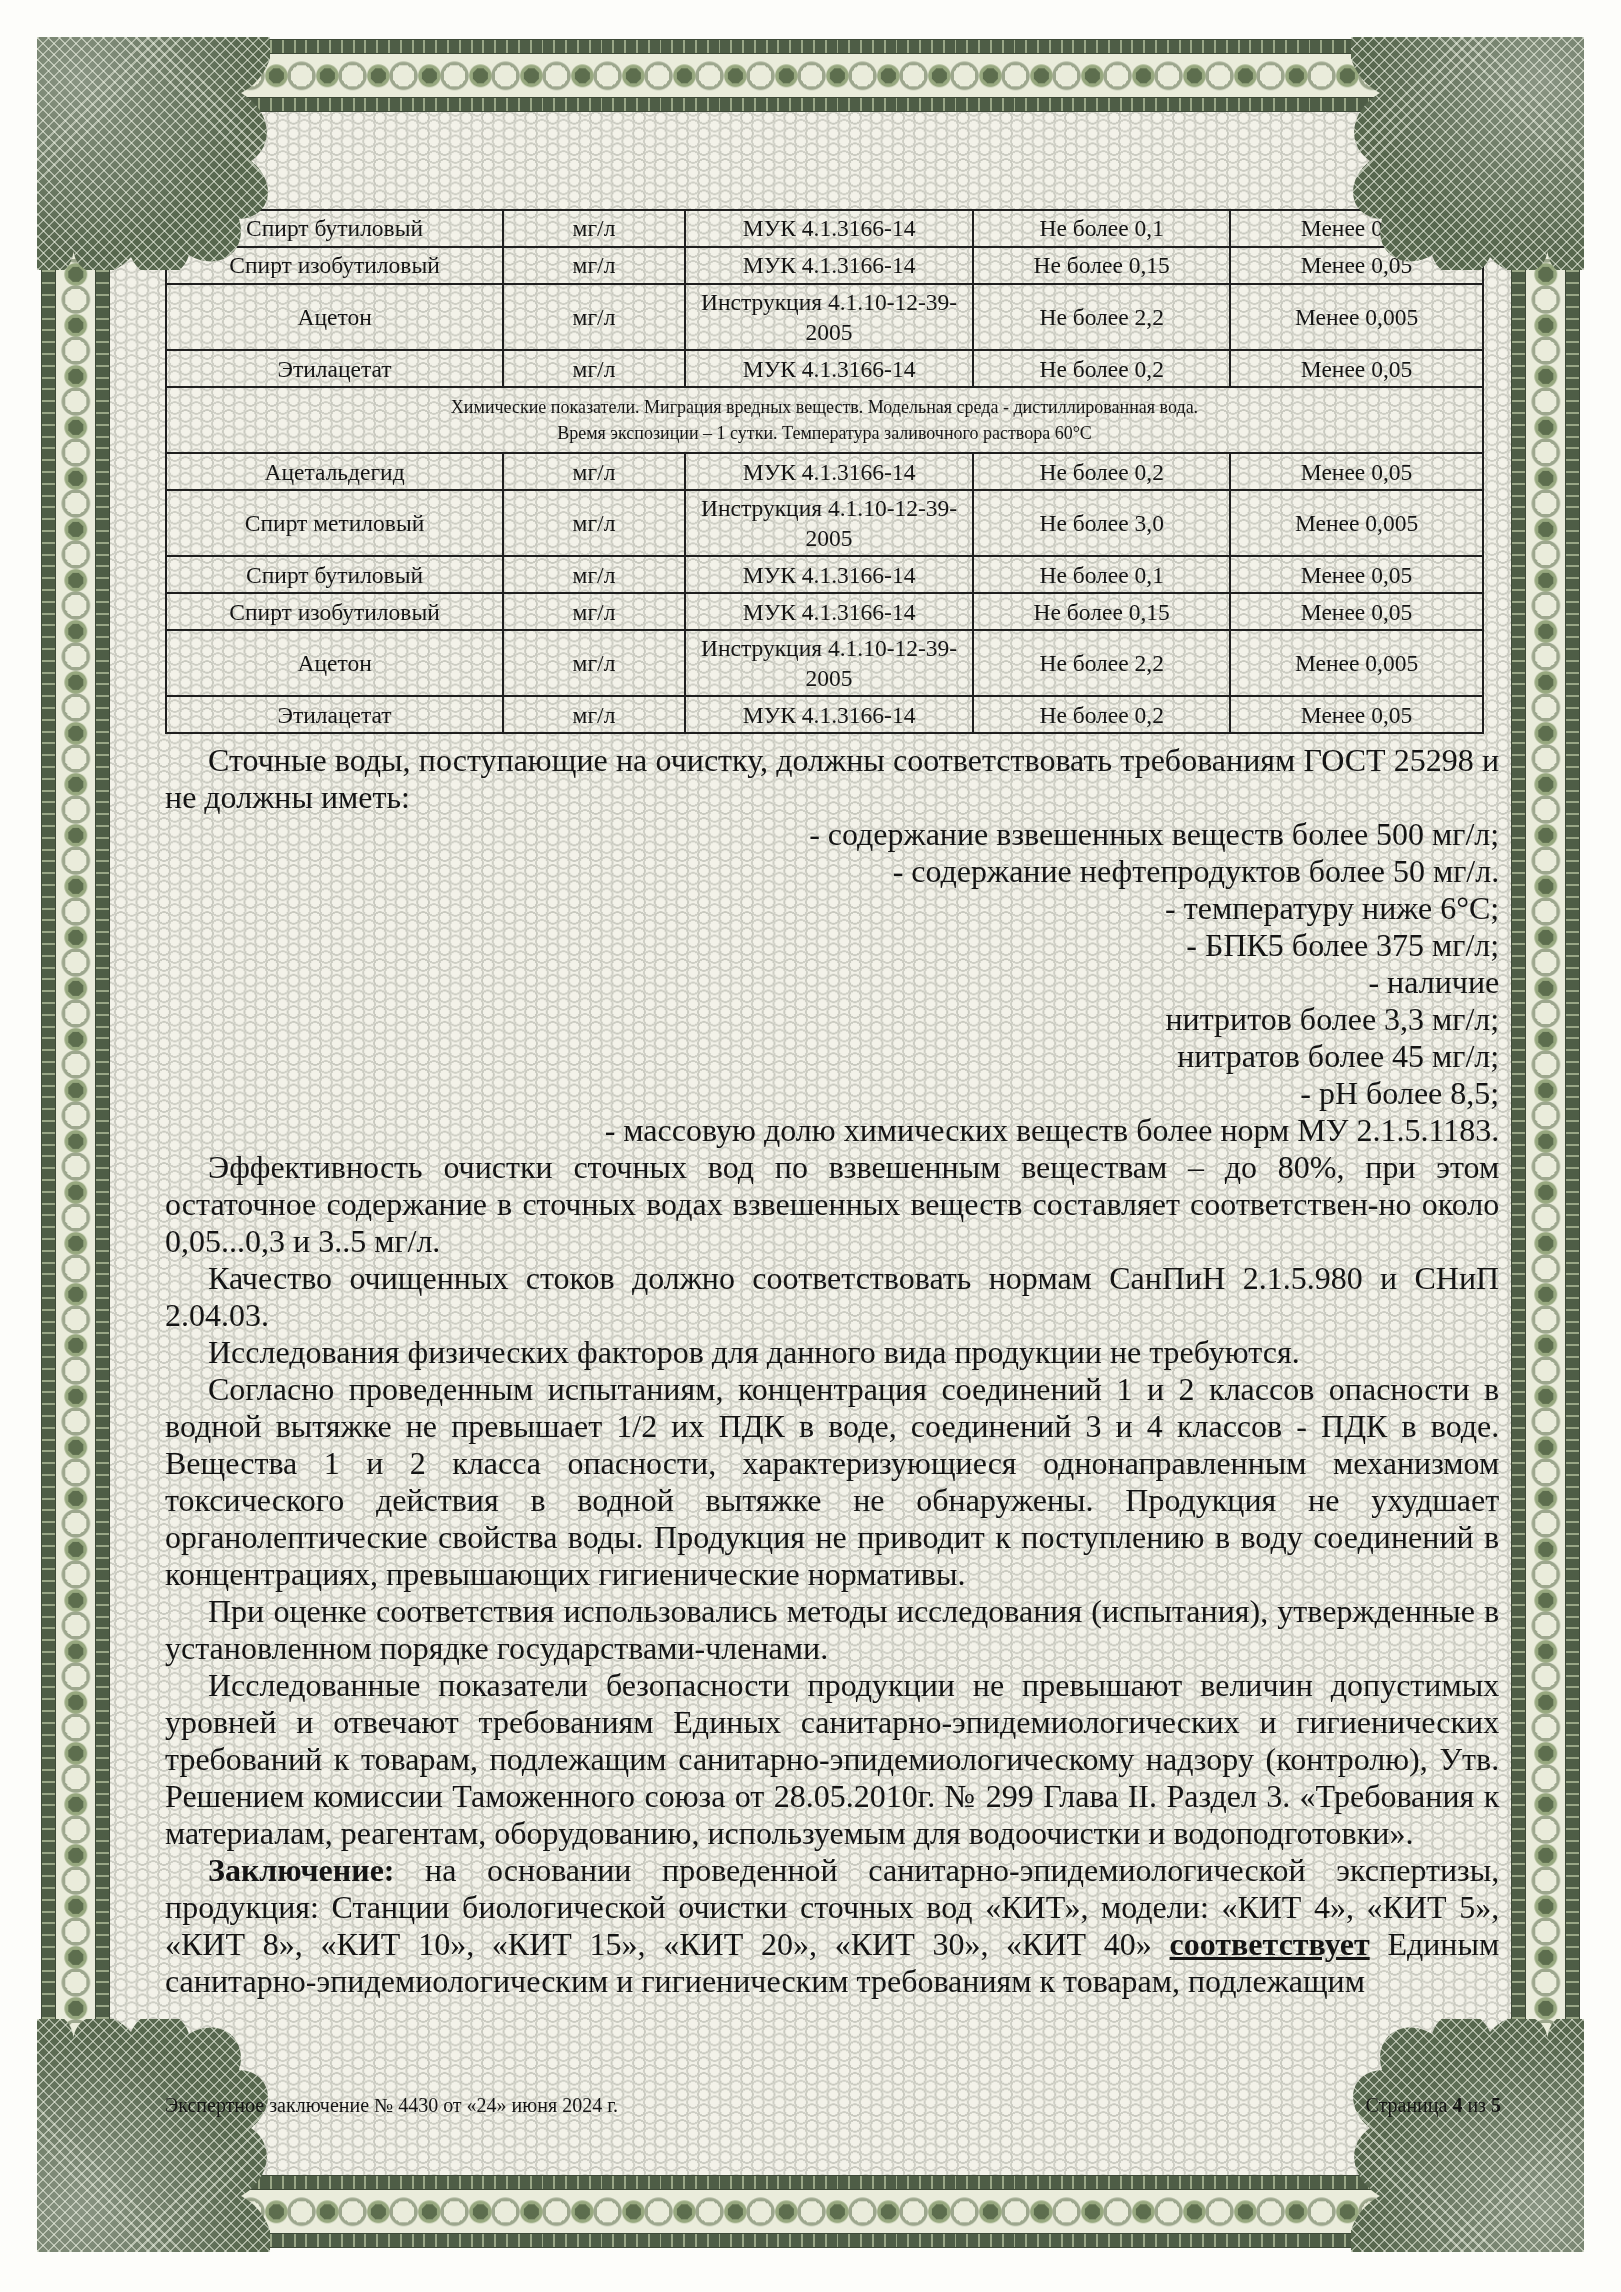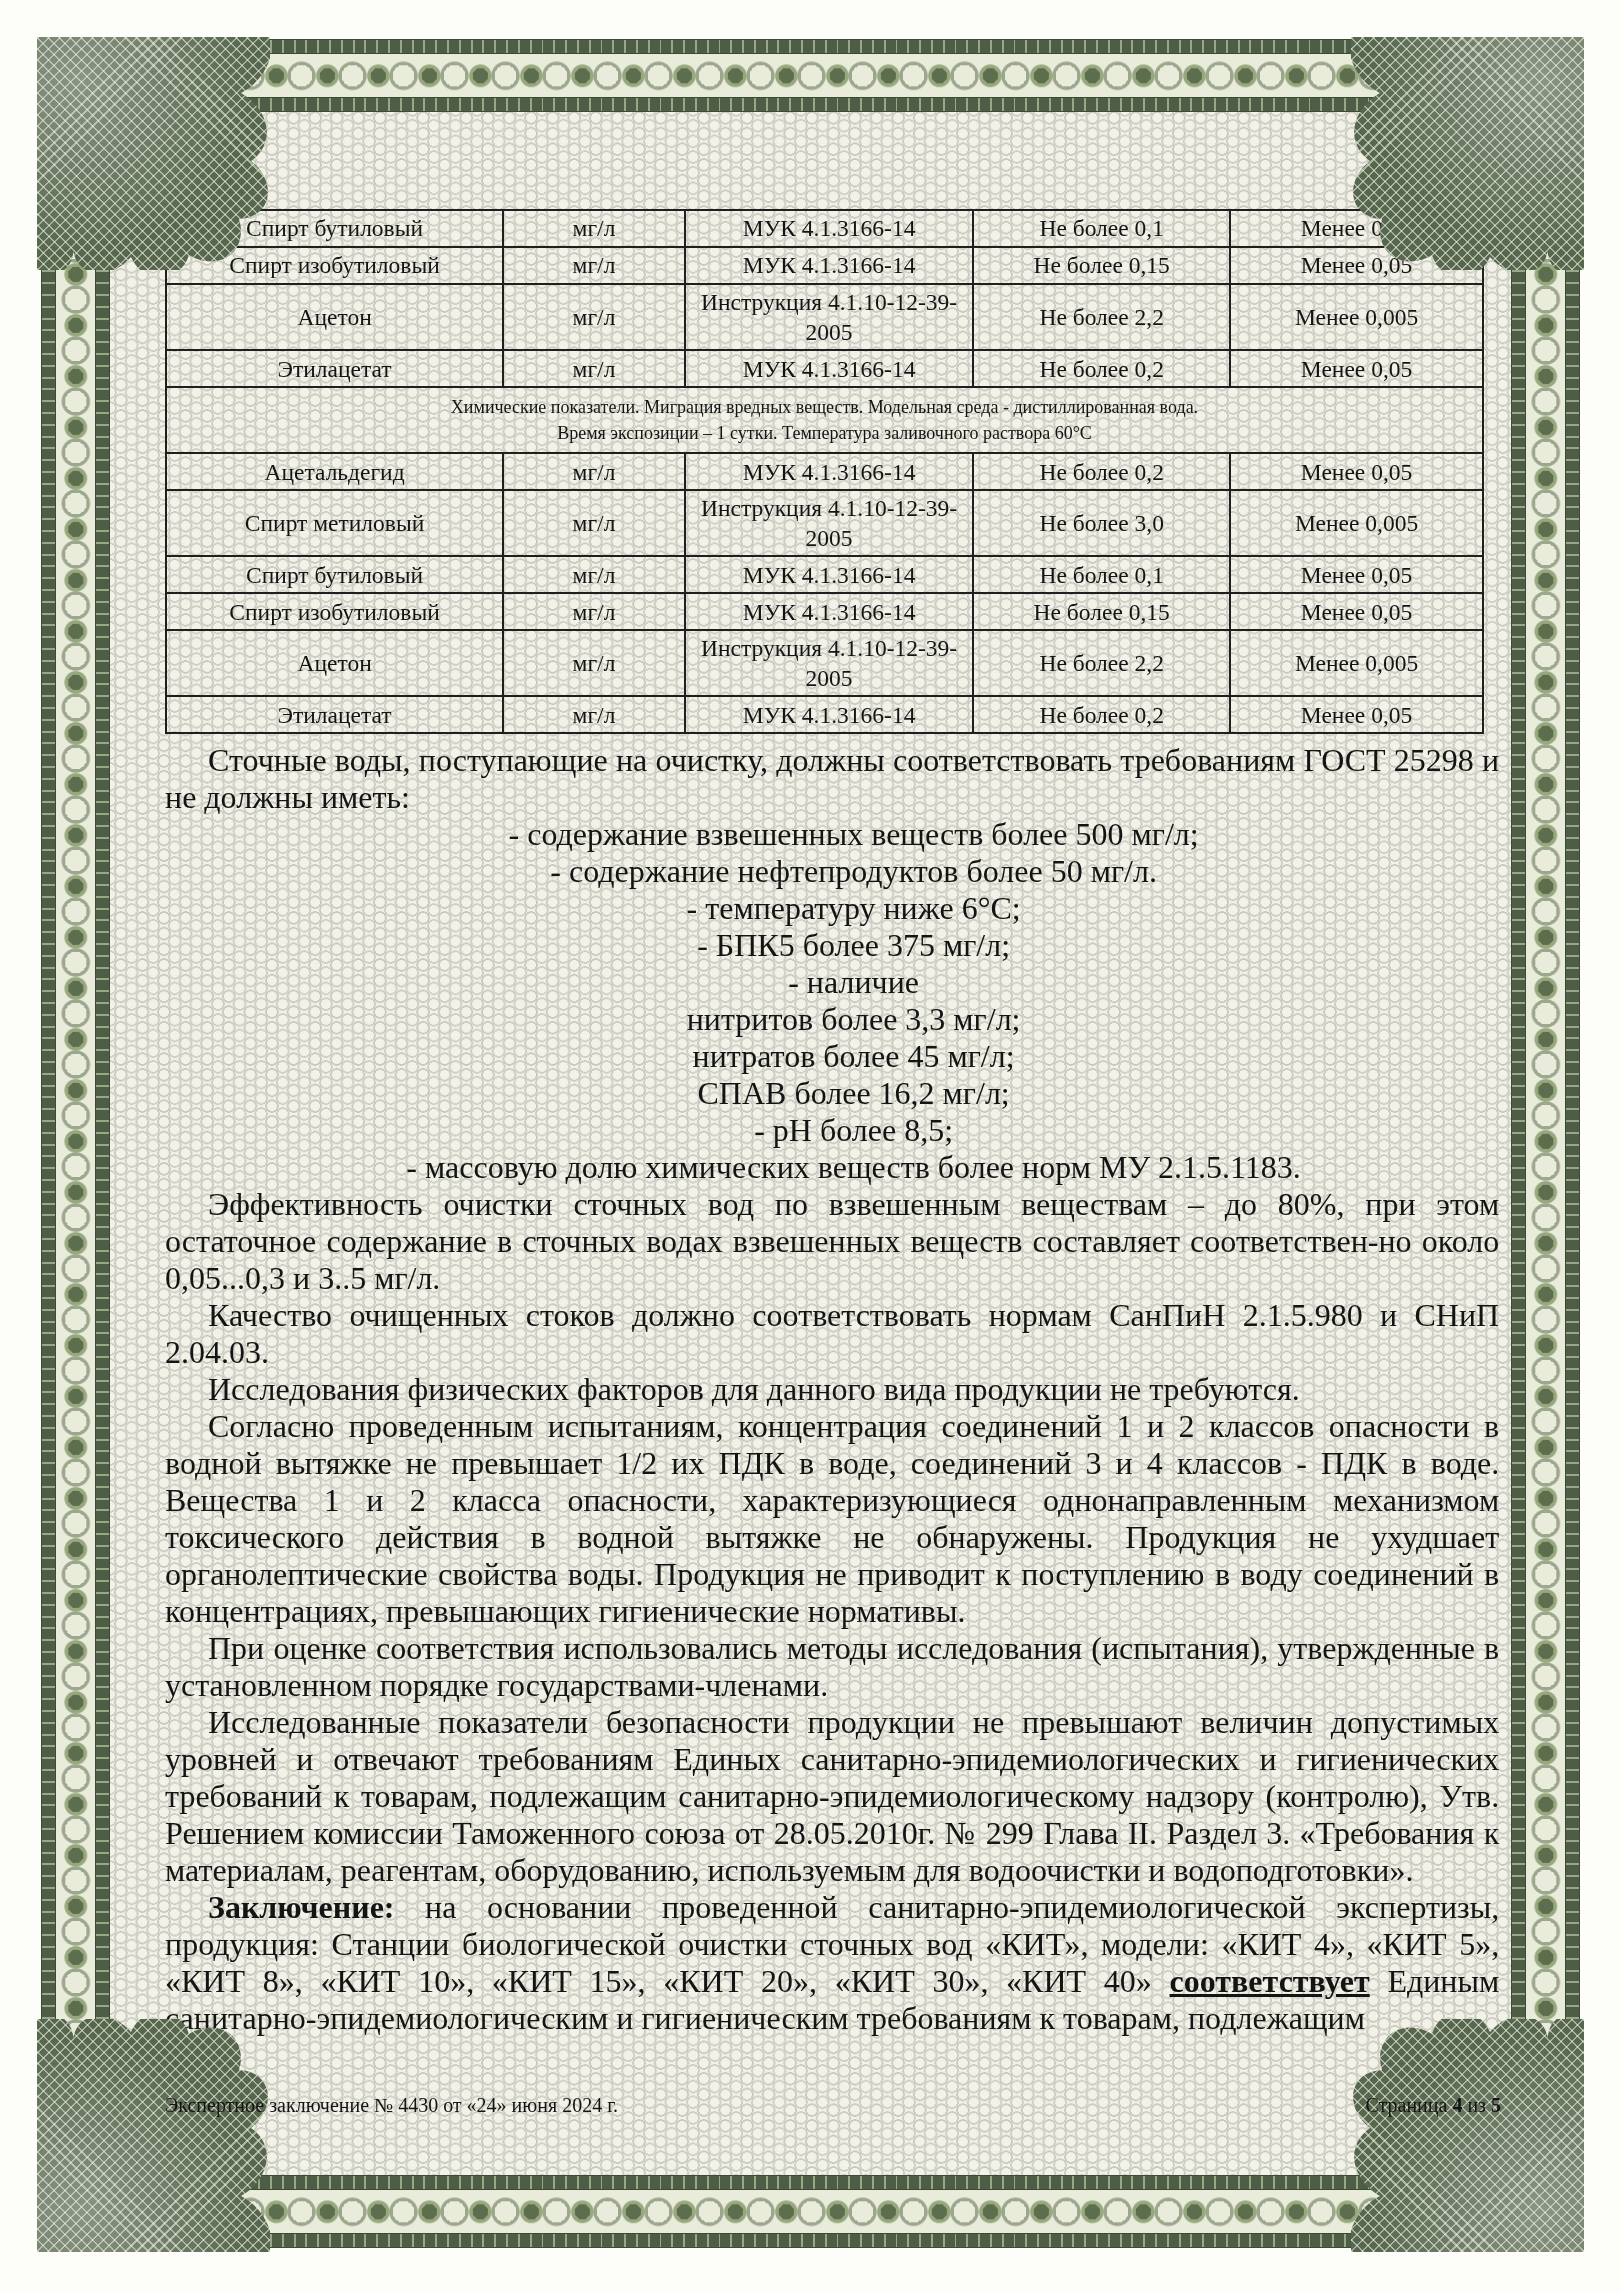--- a/index.html
+++ b/index.html
@@ -54,21 +54,21 @@
   .corner.bl{left:37px;bottom:41px;transform:scaleY(-1);}
   .corner.br{right:37px;bottom:41px;transform:scale(-1,-1);}
   
   .tbl{border-collapse:collapse;table-layout:fixed;width:1319px;margin:99px 0 8px 55px;
     font-size:23.5px;line-height:1.28;color:#141414;}
   .tbl td{border:2px solid #1f1f1f;text-align:center;vertical-align:middle;padding:2px 7.8px;height:31px;}
   .tbl td.note{height:auto;padding:5.9px 9.8px;line-height:1.45;font-size:18px;}
   
   .text{margin:7.8px 11.8px 0 55px;font-size:32px;line-height:37px;text-align:justify;color:#141414;}
   .text p{margin:0;text-indent:43px;}
-  .req{padding-left:43px;text-align:center;}
+  .req{padding-left:43px;text-align:right;}
   .u{text-decoration:underline;margin-top:34px;}
   
   .footer{position:absolute;left:165px;right:120px;top:2094px;z-index:4;
     display:flex;justify-content:space-between;font-size:20px;color:#141414;}
 </style>
 </head>
 <body>
 
 <div class="page">
 
@@ -213,21 +213,20 @@
 
           <div class="req">- БПК5 более 375 мг/л;</div>
 
           <div class="req">- наличие</div>
 
           <div class="req">нитритов более 3,3 мг/л;</div>
 
           <div class="req">нитратов более 45 мг/л;</div>
 
 
-          <div class="req">СПАВ более 16,2 мг/л;</div>
 
           <div class="req">- pH более 8,5;</div>
 
           <div class="req">- массовую долю химических веществ более норм МУ 2.1.5.1183.</div>
         </div>
       <p>Эффективность очистки сточных вод по взвешенным веществам – до 80%, при этом остаточное содержание в сточных водах взвешенных веществ составляет соответствен-но около 0,05...0,3 и 3..5 мг/л.</p>
       <p>Качество очищенных стоков должно соответствовать нормам СанПиН 2.1.5.980 и СНиП 2.04.03.</p>
       <p>Исследования физических факторов для данного вида продукции не требуются.</p>
       <p>Согласно проведенным испытаниям, концентрация соединений 1 и 2 классов опасности в водной вытяжке не превышает 1/2 их ПДК в воде, соединений 3 и 4 классов - ПДК в воде. Вещества 1 и 2 класса опасности, характеризующиеся однонаправленным механизмом токсического действия в водной вытяжке не обнаружены. Продукция не ухудшает органолептические свойства воды. Продукция не приводит к поступлению в воду соединений в концентрациях, превышающих гигиенические нормативы.</p>
       <p>При оценке соответствия использовались методы исследования (испытания), утвержденные в установленном порядке государствами-членами.</p>

